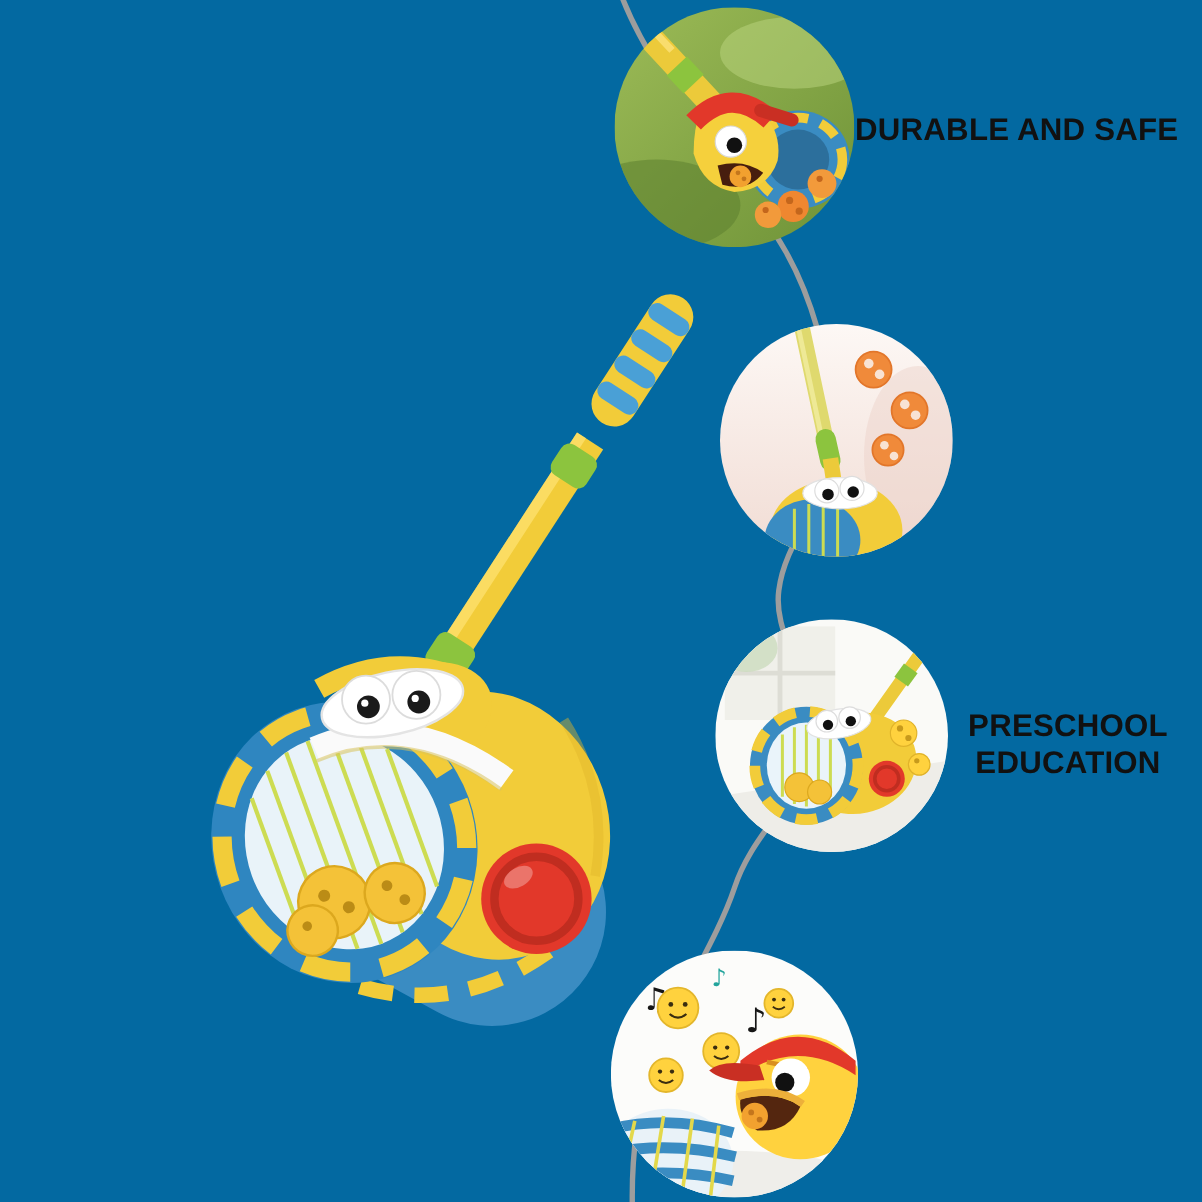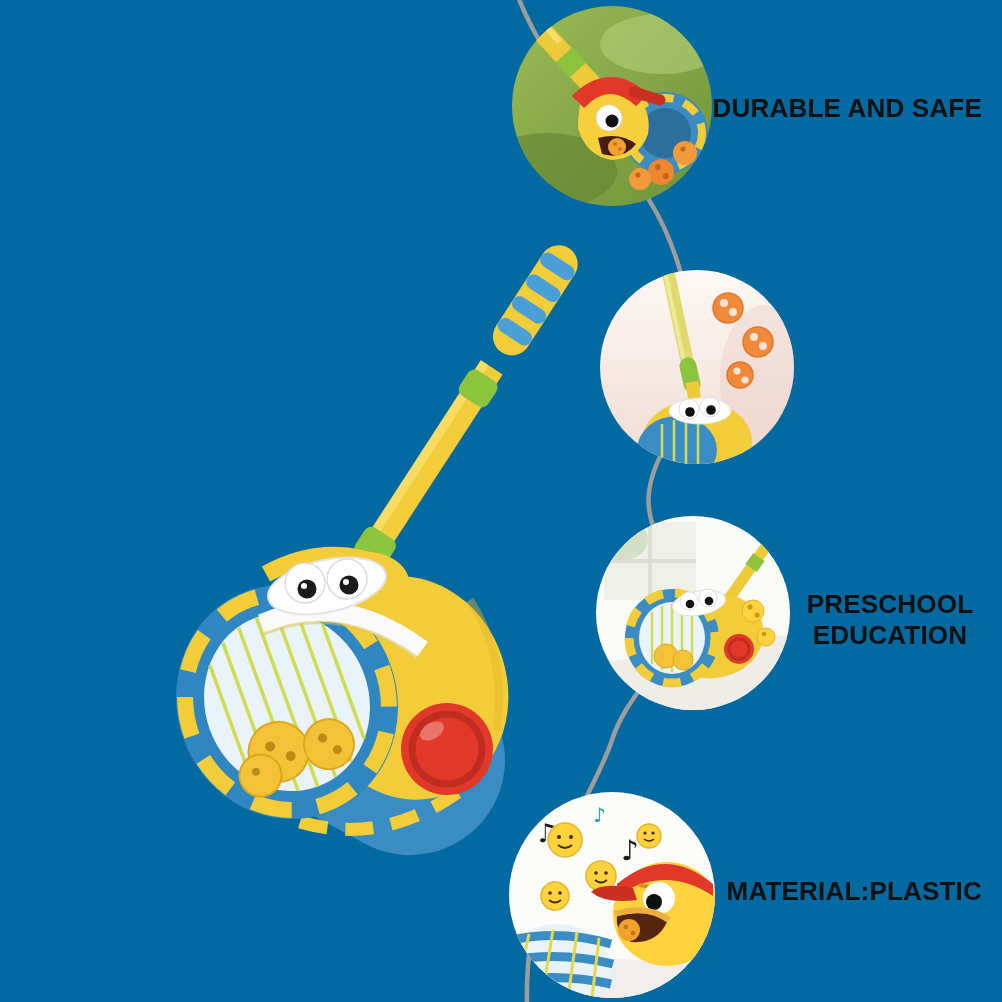--- a/index.html
+++ b/index.html
@@ -308,15 +308,14 @@
         <circle cx="150" cy="106" r="16" fill="#ffffff"></circle>
         <circle cx="145" cy="110" r="8" fill="#111111"></circle>
         <path d="M 108,124 Q 138,116 158,130 Q 148,152 122,150 Q 106,140 108,124 Z" fill="#54260f"></path>
         <path d="M 106,122 Q 138,112 160,128" stroke="#edb03a" stroke-width="6" fill="none"></path>
         <circle cx="120" cy="138" r="11" fill="#f2a12f"></circle>
         <circle cx="117" cy="135" r="2.4" fill="#c4761c"></circle>
         <circle cx="124" cy="141" r="2.4" fill="#c4761c"></circle>
       </g>
     </svg>
   </div>
-  <div class="feature-label" id="label-material">MATERIAL:PLASTIC</div>
 
 </div>
 
 </body></html>

